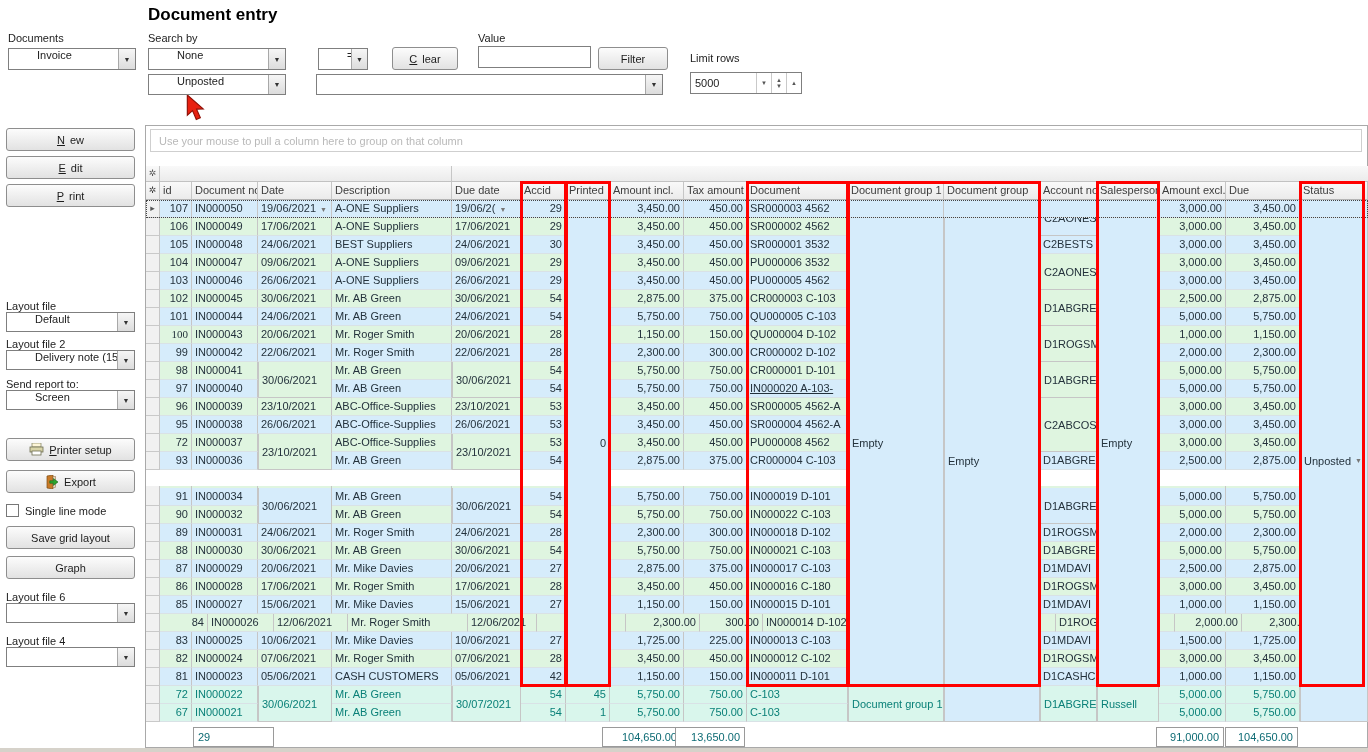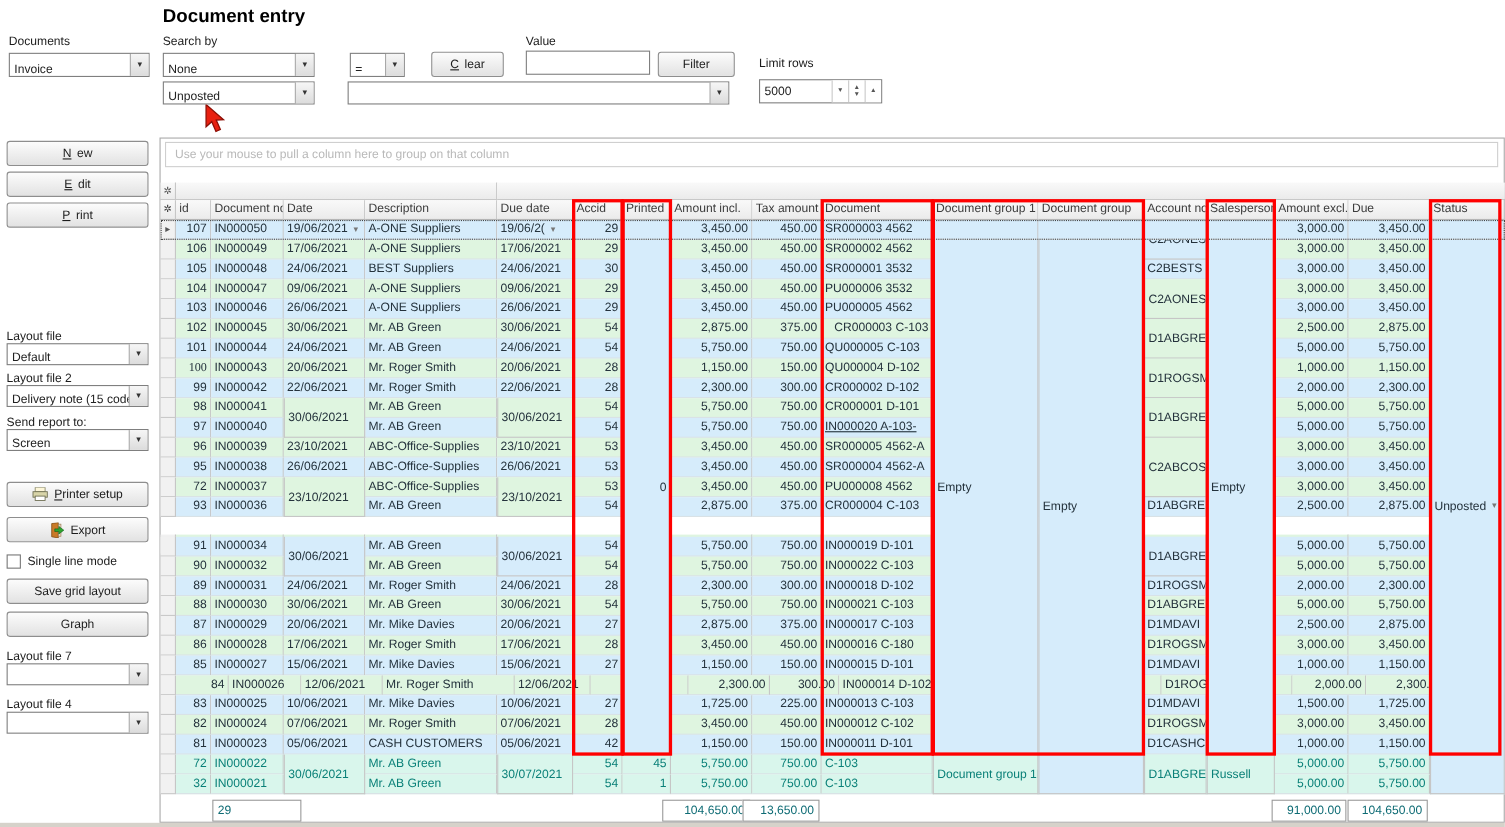--- a/index.html
+++ b/index.html
@@ -3,21 +3,21 @@
 <meta charset="utf-8">
 <style>
   * { margin:0; padding:0; box-sizing:border-box; }
   html,body { width:1368px; height:752px; background:#fff; overflow:hidden;
               font-family:"Liberation Sans", sans-serif; color:#222; }
   .lbl { position:absolute; font-size:11px; color:#1c1c1c; white-space:nowrap; }
   .title { position:absolute; font-size:17px; font-weight:bold; color:#000; }
 
   
   .combo { position:absolute; height:22px; background:#fff; border:1px solid #7f7f7f;
-           display:flex; align-items:flex-end; font-size:11px; }
+           display:flex; align-items:flex-start; font-size:11px;padding-left:24px; }
   .combo .cv { flex:1; padding:0 4px; overflow:hidden; white-space:nowrap; }
   .combo .cab { width:17px; align-self:stretch; border-left:1px solid #a8a8a8;
                 background:linear-gradient(#f6f6f6,#dcdcdc); display:flex;
                 align-items:center; justify-content:center; font-size:7px; color:#333; }
   .tbox { position:absolute; height:22px; background:#fff; border:1px solid #7f7f7f;
           font-size:11px; padding:0 4px; font-family:"Liberation Sans",sans-serif; }
   .btn { position:absolute; height:23px; border:1px solid #8e8e8e; border-radius:3px;
          background:linear-gradient(#fcfcfc,#e2e2e2); font-size:11px; color:#1c1c1c;
          display:flex; align-items:center; justify-content:center; gap:5px; cursor:default; }
   .btn u { text-decoration:underline; }
@@ -155,21 +155,21 @@
     </svg>
   <span>Export</span>
 </div>
 
 <div class="chk" style="left:6px;top:504px;"></div>
 <div class="lbl" style="left:25px;top:505px;">Single line mode</div>
 
 <div class="btn" style="left:6px;top:526px;width:129px;">Save grid layout</div>
 <div class="btn" style="left:6px;top:556px;width:129px;">Graph</div>
 
-<div class="lbl" style="left:6px;top:591px;">Layout file 7</div>
+<div class="lbl" style="left:6px;top:591px;">Layout file 6</div>
 <div class="combo" style="left:6px;top:603px;width:129px;height:20px;">
   <span class="cv"></span>
   <span class="cab">▼</span>
 </div>
 <div class="lbl" style="left:6px;top:635px;">Layout file 4</div>
 <div class="combo" style="left:6px;top:647px;width:129px;height:20px;">
   <span class="cv"></span>
   <span class="cab">▼</span>
 </div>
 
@@ -305,21 +305,21 @@
       <div class="cell ind" style="width: 14px;"></div>
       <div class="cell r tone-g" style="width: 32px;">102</div>
       <div class="cell tone-g" style="width: 66px;">IN000045</div>
       <div class="cell tone-g" style="width: 74px;">30/06/2021</div>
       <div class="cell tone-g" style="width: 120px;">Mr. AB Green</div>
       <div class="cell tone-g" style="width: 69px;">30/06/2021</div>
       <div class="cell r tone-g" style="width: 45px;">54</div>
       <div class="cell r tone-g" style="width: 44px;"></div>
       <div class="cell r tone-g" style="width: 74px;">2,875.00</div>
       <div class="cell r tone-g" style="width: 63px;">375.00</div>
-      <div class="cell tone-g" style="width: 101px; text-align: right;">CR000003 C-103</div>
+      <div class="cell tone-g" style="width: 101px;">CR000003 C-103</div>
       <div class="cell tone-g" style="width: 96px;"></div>
       <div class="cell tone-g" style="width: 96px;"></div>
       <div class="cell tone-g" style="width: 57px;"></div>
       <div class="cell tone-g" style="width: 62px;"></div>
       <div class="cell r tone-g" style="width: 67px;">2,500.00</div>
       <div class="cell r tone-g" style="width: 74px;">2,875.00</div>
       <div class="cell tone-g" style="width: 68px;"></div>
     </div>
     <div class="grow" style="top: 142px;">
       <div class="cell ind" style="width: 14px;"></div>
@@ -756,21 +756,21 @@
       <div class="cell tone-m" style="width: 96px;"></div>
       <div class="cell tone-m" style="width: 96px;"></div>
       <div class="cell tone-m" style="width: 57px;"></div>
       <div class="cell tone-m" style="width: 62px;"></div>
       <div class="cell r tone-m" style="width: 67px;">5,000.00</div>
       <div class="cell r tone-m" style="width: 74px;">5,750.00</div>
       <div class="cell tone-m" style="width: 68px;"></div>
     </div>
     <div class="grow row-m" style="top: 538px;">
       <div class="cell ind" style="width: 14px;"></div>
-      <div class="cell r tone-m" style="width: 32px;">32</div>
+      <div class="cell r tone-m" style="width: 32px;">67</div>
       <div class="cell tone-m" style="width: 66px;">IN000021</div>
       <div class="cell tone-m" style="width: 74px;"></div>
       <div class="cell tone-m" style="width: 120px;">Mr. AB Green</div>
       <div class="cell tone-m" style="width: 69px;"></div>
       <div class="cell r tone-m" style="width: 45px;">54</div>
       <div class="cell r tone-m" style="width: 44px;">1</div>
       <div class="cell r tone-m" style="width: 74px;">5,750.00</div>
       <div class="cell r tone-m" style="width: 63px;">750.00</div>
       <div class="cell tone-m" style="width: 101px;">C-103</div>
       <div class="cell tone-m" style="width: 96px;"></div>

